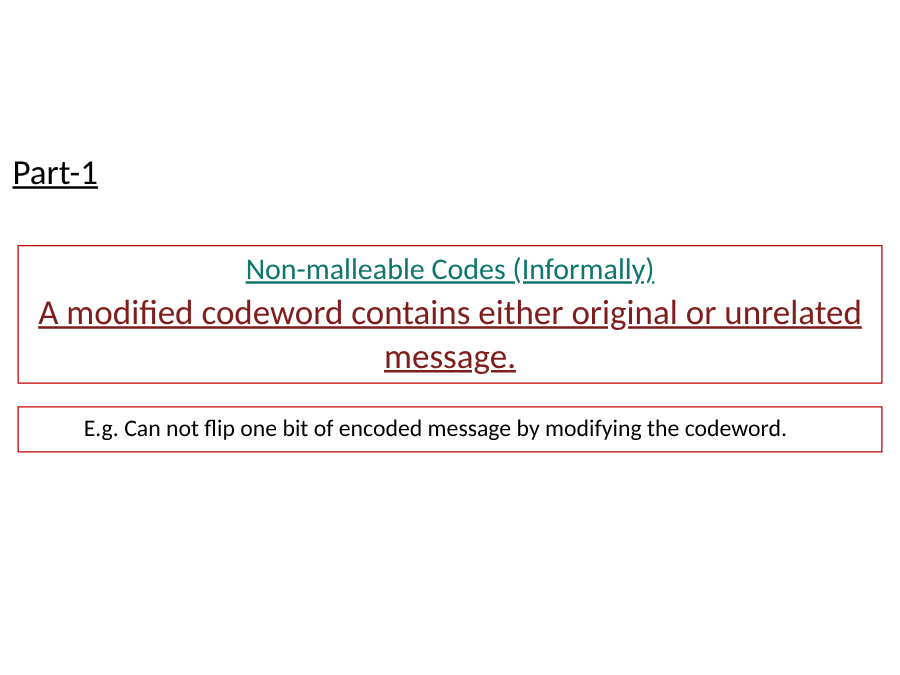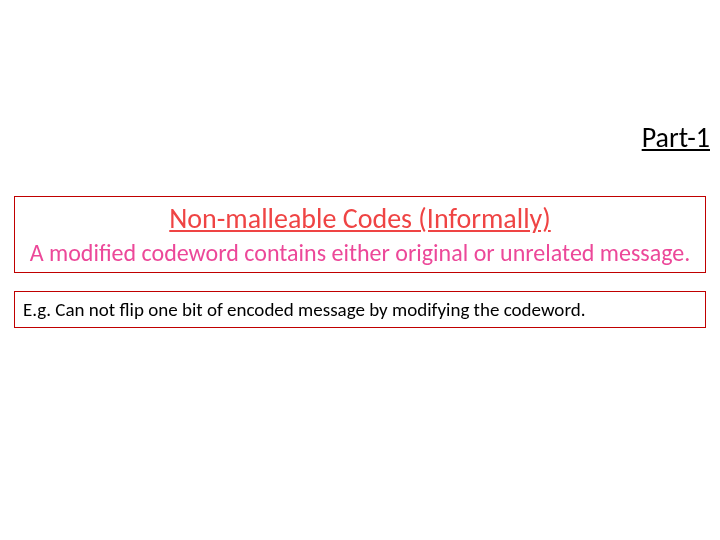--- a/index.html
+++ b/index.html
@@ -9,60 +9,62 @@
     }
     body {
       width: 720px;
       height: 540px;
       background: #ffffff;
       font-family: Calibri, Arial, sans-serif;
       padding: 120px 10px 0;
       position: relative;
     }
     .title-block {
-      text-align: right;
+      text-align: left;
       margin-bottom: 40px;
     }
     .title-line {
       font-size: 28px;
       color: #000;
       line-height: 1.3;
     }
     .title-underline {
       text-decoration: underline;
     }
     .red-text {
       color: #c00000;
     }
     .box {
       border: 1px solid #c00000;
       padding: 4px 8px;
       margin: 0 4px 18px 4px;
       text-align: center;
     }
     .box-heading {
-      font-size: 28px;
+      font-size: 24px;
       text-decoration: underline;
-      color: #ef4444;
+      color: #0f766e;
       margin-bottom: 2px;
     }
     .box-body {
-      font-size: 24px;
-      color: #ec4899;
+      font-size: 28px;
+      color: #7f1d1d;
       line-height: 1.25;
+      text-decoration: underline;
     }
     .box2 {
       border: 1px solid #c00000;
       padding: 6px 8px;
       margin: 0 4px;
       text-align: left;
     }
     .box2-body {
       font-size: 19px;
       color: #000;
+      margin-left: 44px;
     }
   </style>
 </head>
 <body>
 
 <div class="title-block">
   <div class="title-line">
     <span class="title-underline">Part-1</span>
   </div>
 </div>

